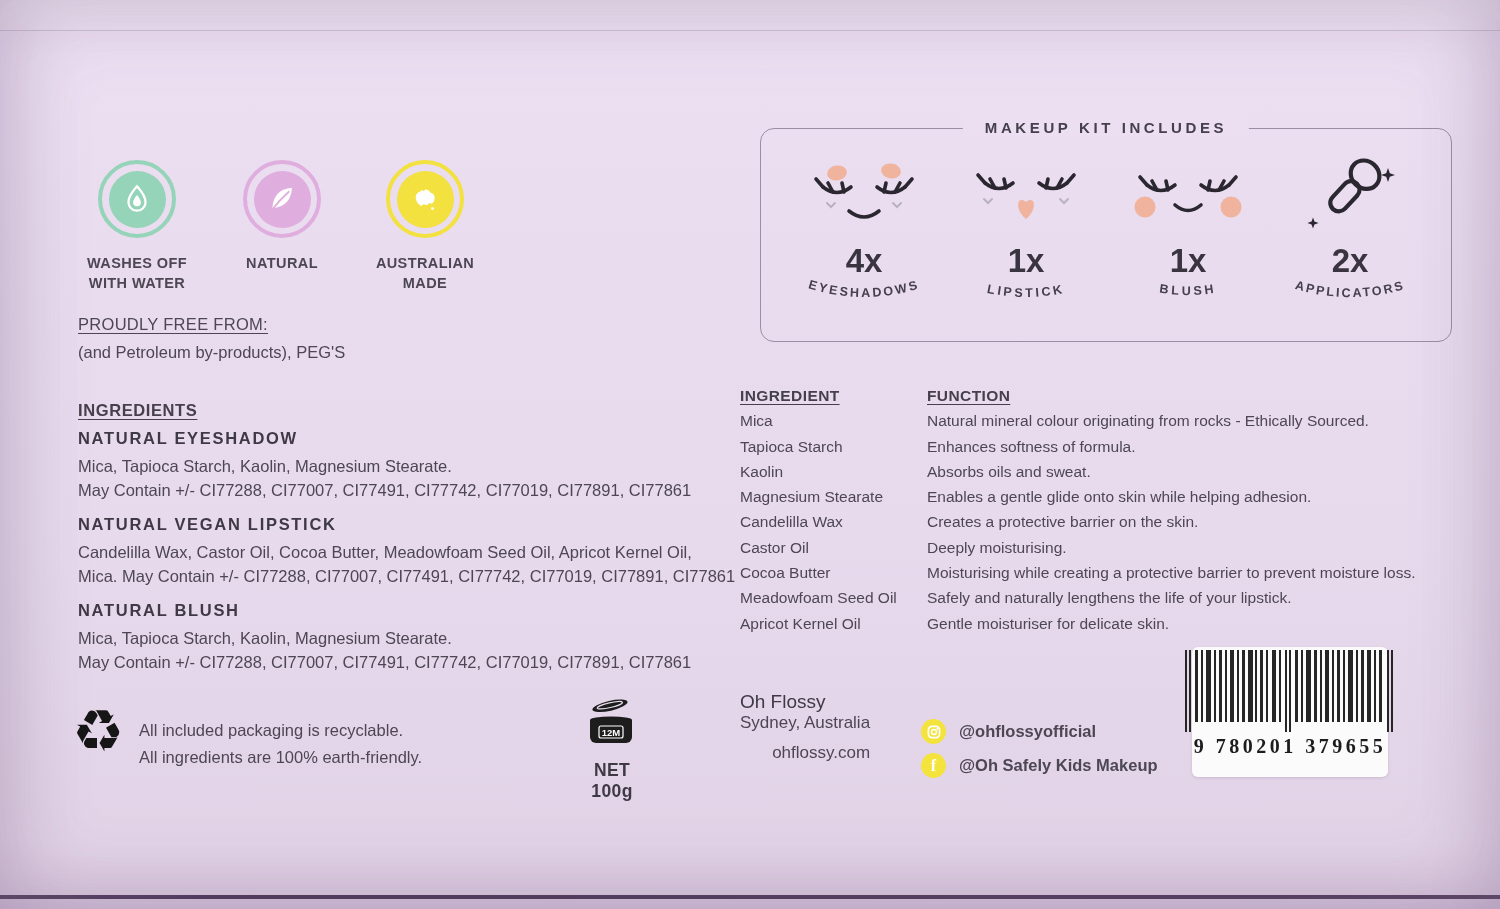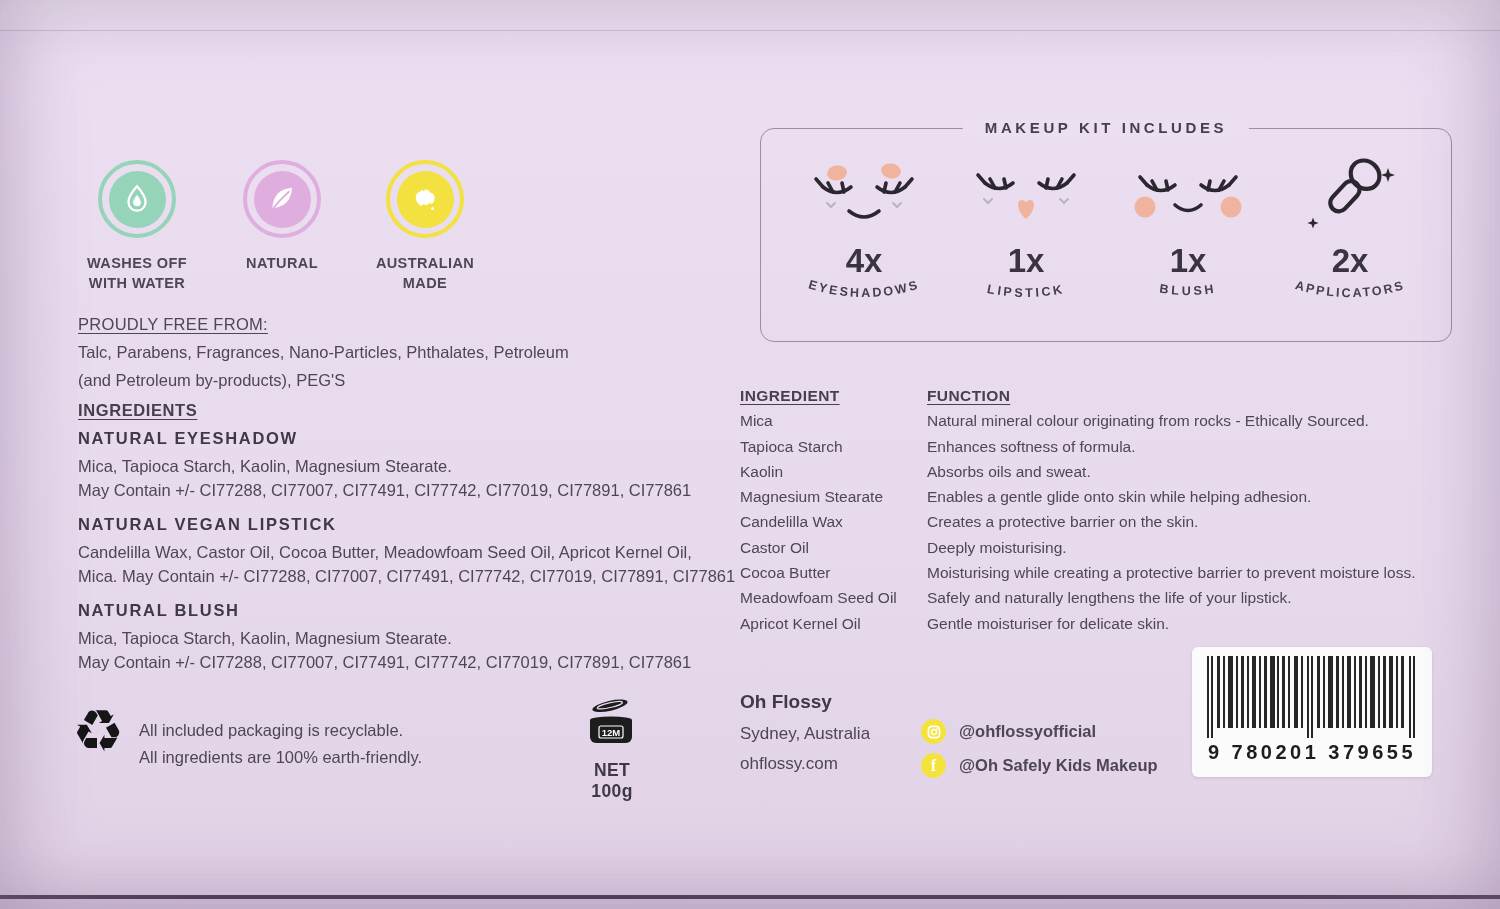--- a/index.html
+++ b/index.html
@@ -39,30 +39,30 @@
   
   .itable{position:absolute;left:740px;top:383px;display:grid;grid-template-columns:187px 575px;font-size:15.5px;line-height:25.3px;color:#4d4754;}
   .itable .h{font-weight:700;letter-spacing:.4px;text-decoration:underline;text-underline-offset:3px;color:#45404c;}
 
   
   .recycle{position:absolute;left:72px;top:702px;font-size:58px;line-height:1;color:#161616;font-family:"DejaVu Sans",sans-serif;}
   .eco{position:absolute;left:139px;top:717px;font-size:16.5px;line-height:26.5px;color:#4d4754;}
   .jar{position:absolute;left:572px;top:697px;width:80px;text-align:center;}
   .jar .net{margin-top:5px;font-weight:700;font-size:17.5px;letter-spacing:.4px;color:#3e3945;}
   .brand{position:absolute;left:740px;top:691px;color:#4d4754;}
-  .brand .n{font-weight:700;font-size:19px;color:#3e3945;margin-bottom:11px;}
-  .brand .s{font-size:17px;margin-bottom:10px;}
+  .brand .n{font-weight:400;font-size:19px;color:#3e3945;}
+  .brand .s{font-size:17px;margin-bottom:10px;text-align:right;}
   .social{position:absolute;left:921px;top:719px;}
   .social-row{display:flex;align-items:center;gap:13px;margin-bottom:9px;font-size:16.5px;font-weight:600;color:#4d4754;}
   .sicon{width:25px;height:25px;border-radius:50%;background:#f5e33d;display:flex;align-items:center;justify-content:center;flex:0 0 25px;}
   .fb-glyph{color:#fff;font-weight:700;font-size:16px;font-family:"Liberation Serif",serif;line-height:1;}
 
   
-  .barcode{position:absolute;left:1192px;top:647px;width:240px;height:130px;background:#fcfbfc;border-radius:6px;
-    display:flex;flex-direction:column;align-items:center;padding-top:9px;box-sizing:border-box;box-shadow:0 1px 3px rgba(90,70,100,.18);}
+  .barcode{position:absolute;left:1192px;top:647px;width:196px;height:130px;background:#fcfbfc;border-radius:6px;
+    display:flex;flex-direction:column;align-items:center;padding-top:3px;box-sizing:border-box;box-shadow:0 1px 3px rgba(90,70,100,.18);font-family:Liberation Serif, serif;}
   .digits{font-size:20px;letter-spacing:3.5px;font-weight:600;color:#1d1d1d;margin-top:3px;white-space:nowrap;}
 </style>
 </head>
 <body>
 
 <div class="package">
   <div class="top-edge"></div>
 
   <div class="badge" style="left:67px;">
     <div class="ring" style="border:4px solid #96d4b9;">
@@ -98,21 +98,20 @@
           </svg>
     </div>
       </div>
     <div class="label">AUSTRALIAN
 MADE</div>
   </div>
 
 
   <div class="freefrom">
     <div class="hd">PROUDLY FREE FROM:</div>
-    <div>Talc, Parabens, Fragrances, Nano-Particles, Phthalates, Petroleum</div>
     <div>(and Petroleum by-products), PEG'S</div>
   </div>
 
   <div class="ing-hd">INGREDIENTS</div>
   <div class="products">
 
       <div class="product">
         <div class="t">NATURAL EYESHADOW</div>
         <div class="l">Mica, Tapioca Starch, Kaolin, Magnesium Stearate.</div>
         <div class="l">May Contain +/- CI77288, CI77007, CI77491, CI77742, CI77019, CI77891, CI77861</div>

